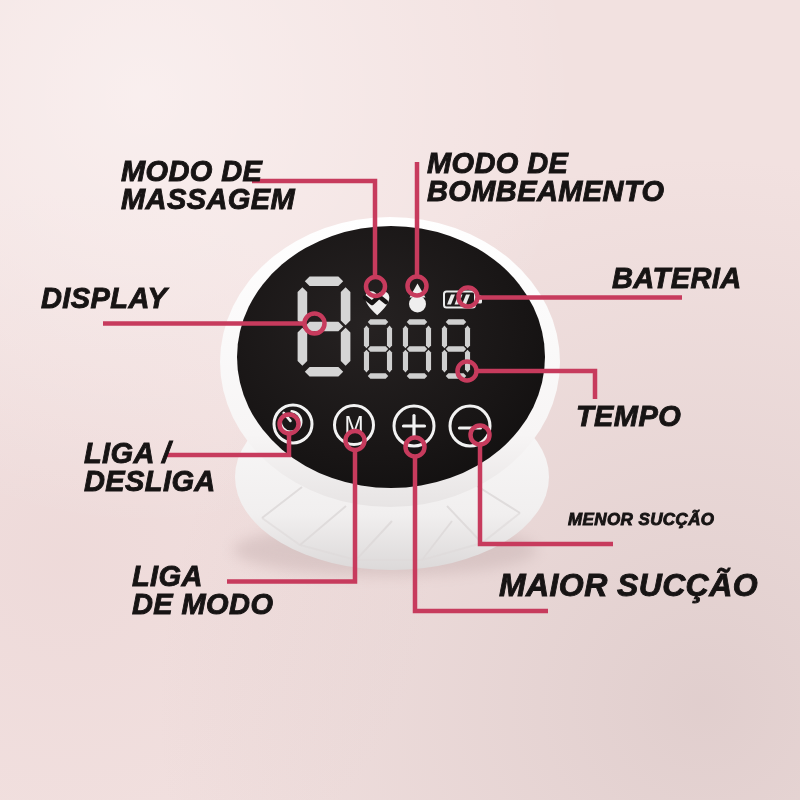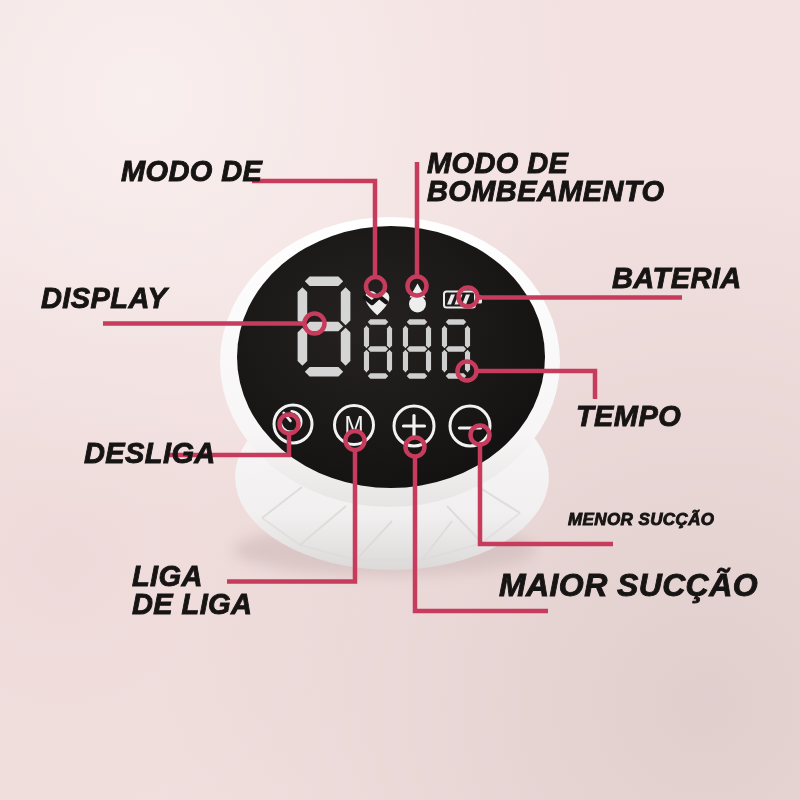--- a/index.html
+++ b/index.html
@@ -176,39 +176,41 @@
       <path d="M480,444.5 V544 H613" stroke-width="4.5"></path>
     </g>
     <g>
       <circle cx="415" cy="447" r="9.5" stroke-width="4.5"></circle>
       <path d="M415,456.5 V611 H548" stroke-width="4.5"></path>
     </g>
   </svg>
 
   <div class="label" style="left:121px;top:157px">
     <div>MODO DE</div>
+    <div>MASSAGEM</div>
   </div>
 
   <div class="label" style="left:427px;top:149px">
     <div>MODO DE</div>
     <div>BOMBEAMENTO</div>
   </div>
 
   <div class="label" style="left:41px;top:284px">DISPLAY</div>
 
   <div class="label" style="left:612px;top:264px">BATERIA</div>
 
   <div class="label" style="left:576px;top:402px">TEMPO</div>
 
   <div class="label" style="left:84px;top:439px">
+    <div>LIGA /</div>
     <div>DESLIGA</div>
   </div>
 
   <div class="label" style="left:132px;top:562px">
     <div>LIGA</div>
-    <div>DE LIGA</div>
+    <div>DE MODO</div>
   </div>
 
   <div class="label" style="left:568px;top:506px;font-size:17px">MENOR SUCÇÃO</div>
 
   <div class="label" style="left:499px;top:571px;font-size:32px">MAIOR SUCÇÃO</div>
 
 </div>
 
 </body></html>

